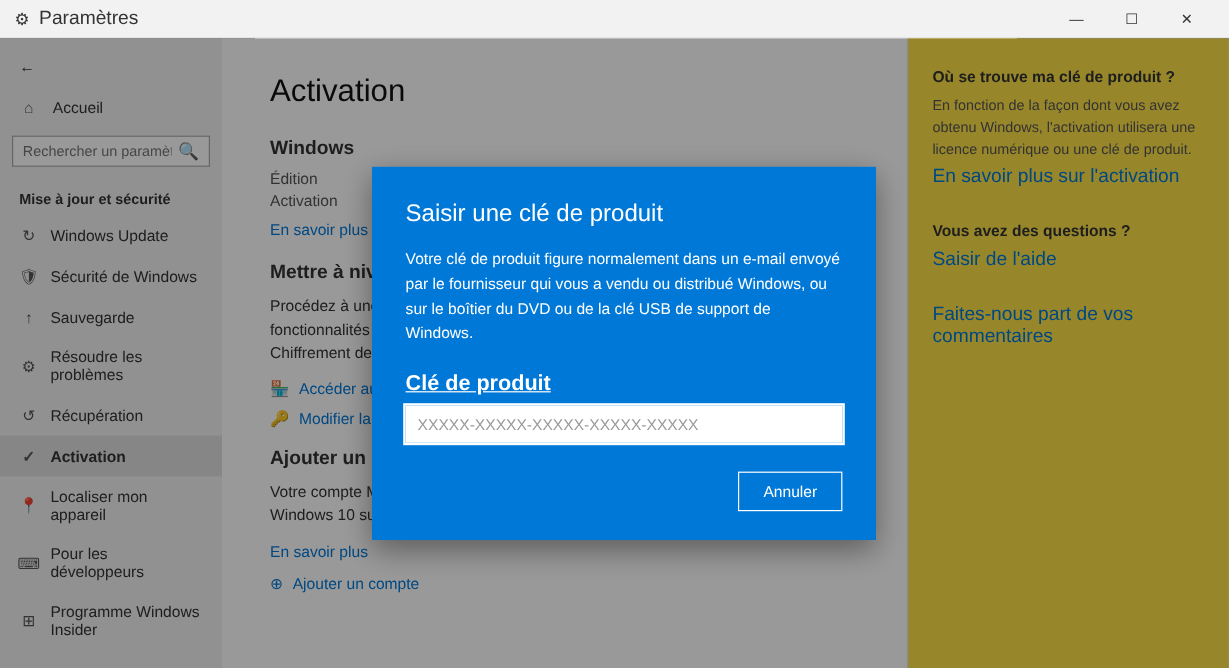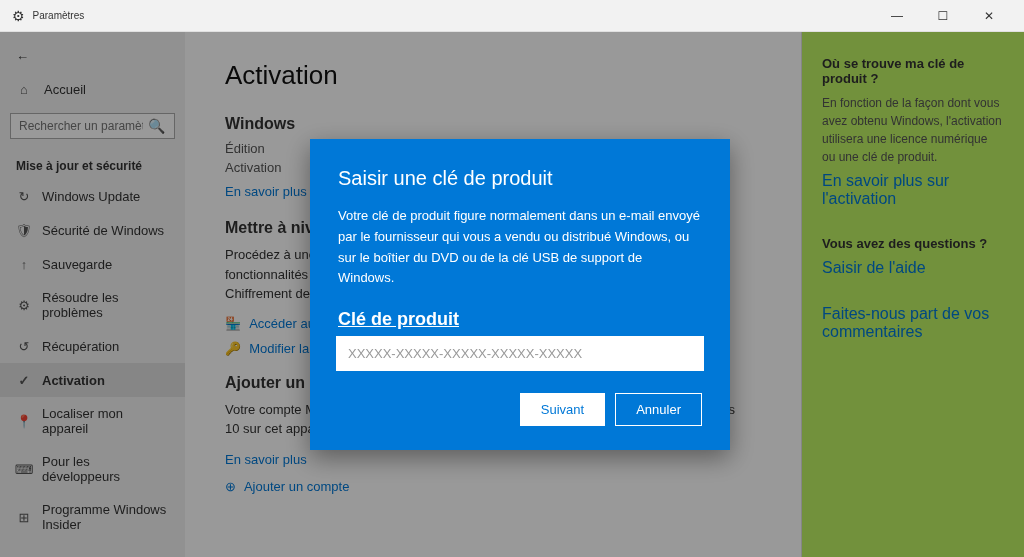--- a/index.html
+++ b/index.html
@@ -9,21 +9,21 @@
     .titlebar {
       background: #f2f2f2;
       height: 32px;
       display: flex;
       align-items: center;
       padding: 0 12px;
       border-bottom: 1px solid #e0e0e0;
       justify-content: space-between;
     }
     .titlebar-left { display: flex; align-items: center; gap: 8px; }
-    .titlebar-title { font-size: 10px; color: #333; }
+    .titlebar-title { font-size: 16px; color: #333; }
     .titlebar-controls { display: flex; gap: 0; }
     .titlebar-btn { width: 46px; height: 32px; border: none; background: transparent; cursor: pointer; font-size: 12px; color: #333; display: flex; align-items: center; justify-content: center; }
 
     
     .app-container { display: flex; height: calc(557px - 32px); }
 
     
     .sidebar {
       width: 185px;
       background: #f2f2f2;
@@ -79,22 +79,22 @@
     .section-subtitle { font-size: 16px; font-weight: 600; margin-bottom: 8px; }
     .body-text { font-size: 13px; color: #333; line-height: 1.5; margin-bottom: 12px; max-width: 520px; }
 
     .action-link { display: flex; align-items: center; gap: 8px; color: #0078d7; cursor: pointer; font-size: 13px; margin-bottom: 10px; }
 
     .add-account-section { margin-top: 18px; }
     .add-account-link { display: flex; align-items: center; gap: 8px; color: #0078d7; cursor: pointer; font-size: 13px; }
 
     
     .right-panel {
-      width: 223px;
-      background: #bef264;
+      width: 268px;
+      background: #fde047;
       flex-shrink: 0;
       padding: 24px 20px;
       border-left: 1px solid #e0e0e0;
       font-size: 12px;
       color: #333;
     }
     .right-section { margin-bottom: 28px; }
     .right-title { font-size: 13px; font-weight: 600; margin-bottom: 8px; }
     .right-text { font-size: 12px; color: #555; line-height: 1.5; margin-bottom: 6px; }
     .right-link { color: #0078d7; cursor: pointer; font-size: 16px; }
@@ -278,17 +278,16 @@
 
 </div>
 
 <div class="overlay">
   <div class="dialog">
     <div class="dialog-title">Saisir une clé de produit</div>
     <p class="dialog-text">Votre clé de produit figure normalement dans un e-mail envoyé par le fournisseur qui vous a vendu ou distribué Windows, ou sur le boîtier du DVD ou de la clé USB de support de Windows.</p>
     <div class="dialog-label">Clé de produit</div>
     <input class="dialog-input" type="text" placeholder="XXXXX-XXXXX-XXXXX-XXXXX-XXXXX" style="">
     <div class="dialog-buttons">
-      <button class="dialog-btn primary">Suivant</button>
       <button class="dialog-btn">Annuler</button>
     </div>
   </div>
 </div>
 
 </body></html>

